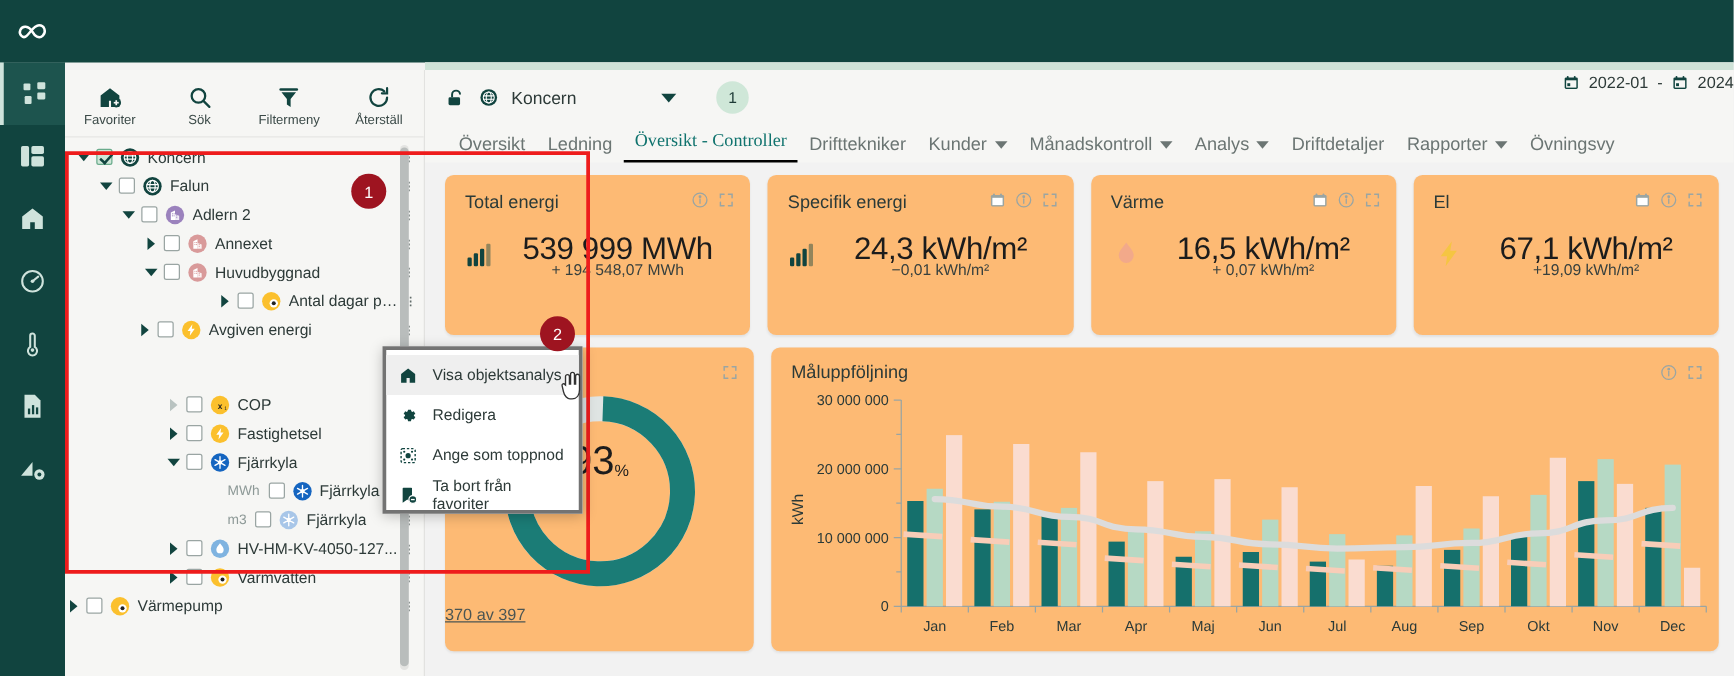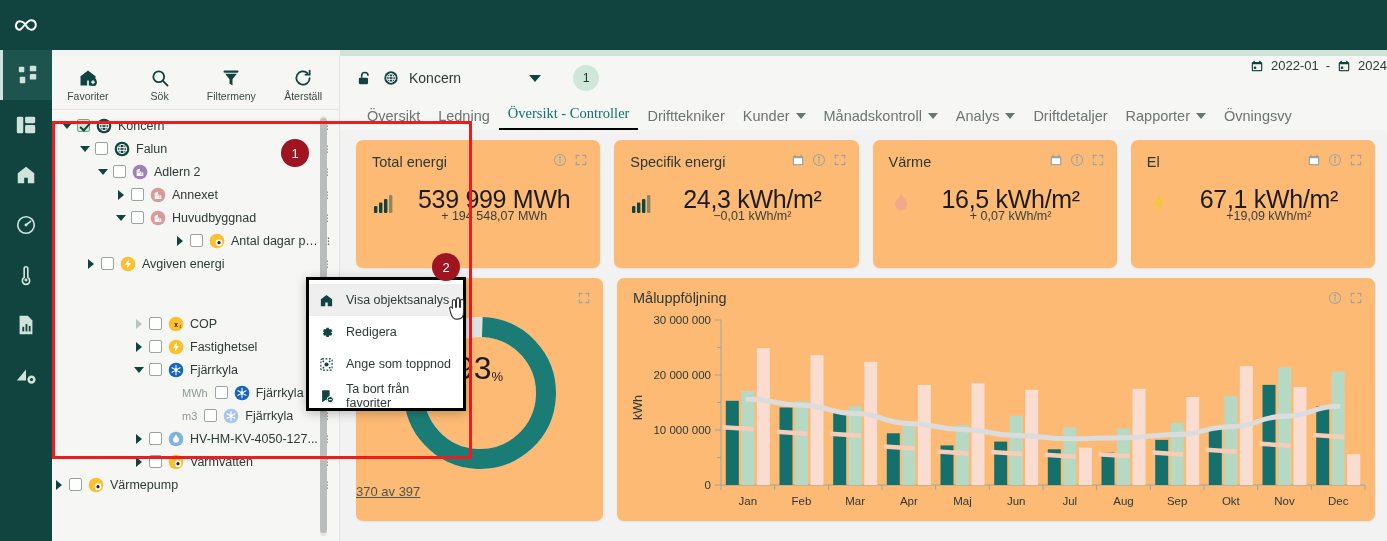--- a/index.html
+++ b/index.html
@@ -164,21 +164,21 @@
                 font-size:13px; color:#4b5553; text-decoration:underline; }
 
   .chart-area { position:absolute; left:0; top:34px; right:0; bottom:0; }
   .ylabel { position:absolute; left:14px; top:108px; font-size:12.5px; color:#2b3a38;
             transform:rotate(-90deg); transform-origin:left top; }
 
   
   .ctxmenu {
     position:absolute; left:306px; top:277px; width:160px; height:134px;
     background:#fff; box-shadow:0 2px 10px rgba(0,0,0,.25);
-    border:3px solid #000000; padding:4px 0;
+    border:3px solid #737373; padding:4px 0;
   }
   .mi { display:flex; align-items:center; height:32px; padding:0 10px; gap:12px;
         font-size:12.5px; color:#2d3a38; }
   .mi:first-child { background:#efefef; }
   .mi svg { width:15px; height:15px; color:#11443f; flex:0 0 15px; }
 
   .cursor { position:absolute; left:446px; top:296px; width:22px; height:26px; }
 
   
   .redbox {
@@ -417,21 +417,21 @@
               <circle cx="12" cy="12" r="11" fill="#fbc02d"></circle>
               <circle cx="15" cy="14.5" r="5" fill="#fff"></circle>
               <circle cx="15" cy="14.5" r="2.4" fill="#222"></circle>
             </svg>
           </span>
           <span class="nlabel">Antal dagar per månad</span>
           <span class="kebab">
             <b>⋮</b>
           </span>
         </div>
-        <div class="node" style="padding-left: 32px;">
+        <div class="node" style="padding-left: 57px;">
           <span class="caret right">
             <i></i>
           </span>
           <span class="cbx"></span>
           <span class="nicon">
             <svg viewBox="0 0 24 24">
               <circle cx="12" cy="12" r="11" fill="#fbc02d"></circle>
               <path d="M13.4 5L7.6 13.2h3.4L10.2 19l6-8.4h-3.6z" fill="#fff"></path>
             </svg>
           </span>

